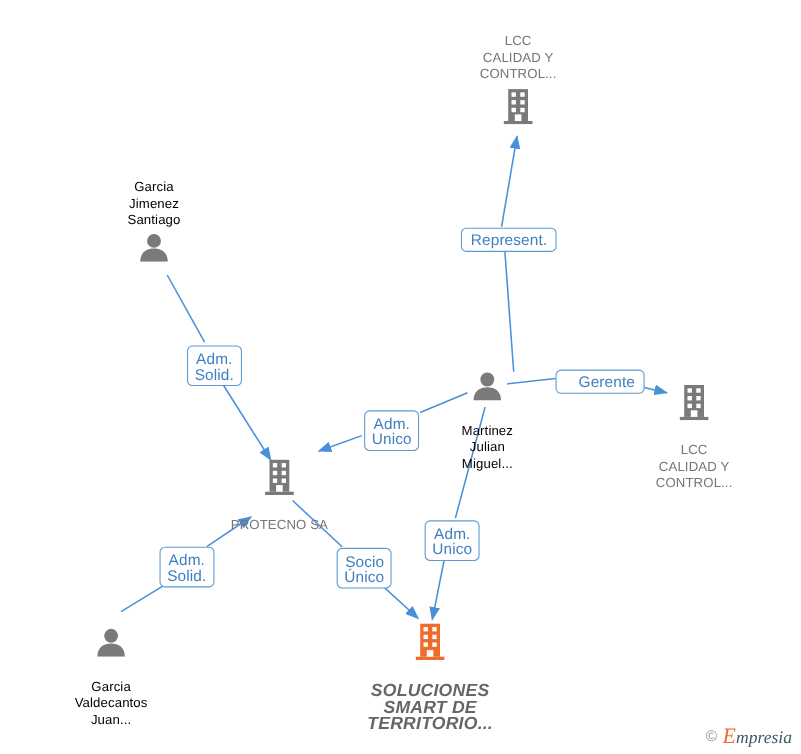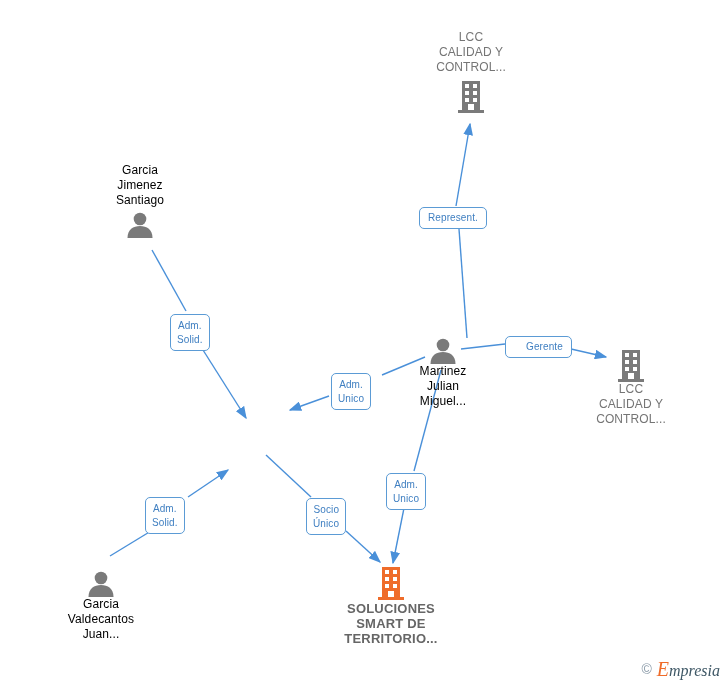--- a/index.html
+++ b/index.html
@@ -40,40 +40,41 @@
     color: #000000;
     letter-spacing: 0.1px;
     white-space: pre-line;
   }
   .node-label.company {
     color: #757575;
   }
   .node-label.highlight {
     font-weight: bold;
     color: #666666;
-    font-size: 13px;
+    font-size: 16px;
     letter-spacing: 0.2px;
+    font-style: italic;
   }
   .node-icon {
     display: block;
     margin: 0 auto;
     line-height: 0;
   }
   .node.label-above .node-label { margin-bottom: 4px; }
-  .node.label-below .node-label { margin-top: 0; }
+  .node.label-below .node-label { margin-top: 20px; }
 
   
   .edge-badge {
     position: absolute;
     box-sizing: border-box;
     background: #ffffff;
     border: 1px solid #5b9bd5;
     border-radius: 5px;
     color: #3f7fc1;
-    font-size: 10px;
+    font-size: 14px;
     line-height: 14px;
     text-align: center;
     padding: 4px 6px 3px 6px;
     white-space: pre-line;
     letter-spacing: 0.1px;
   }
   .edge-badge.one-line {
     padding: 3px 8px 3px 8px;
   }
 
@@ -207,20 +208,36 @@
         <rect x="9" y="19" width="4" height="4" fill="#ffffff"></rect>
         <rect x="17" y="19" width="4" height="4" fill="#ffffff"></rect>
         <rect x="12" y="25" width="6" height="6" fill="#ffffff"></rect>
       </svg>
     </span>
     <div class="node-label company">LCC
 CALIDAD Y
 CONTROL...</div>
   </div>
 
+  <div class="node label-below" style="left:254px; top:416px;">
+    <span class="node-icon">
+      <svg width="30" height="34" viewBox="0 0 30 34" xmlns="http://www.w3.org/2000/svg">
+        <rect x="6" y="2" width="18" height="29" fill="#7a7a7a"></rect>
+        <rect x="2" y="31" width="26" height="3" fill="#7a7a7a"></rect>
+        <rect x="9" y="5" width="4" height="4" fill="#ffffff"></rect>
+        <rect x="17" y="5" width="4" height="4" fill="#ffffff"></rect>
+        <rect x="9" y="12" width="4" height="4" fill="#ffffff"></rect>
+        <rect x="17" y="12" width="4" height="4" fill="#ffffff"></rect>
+        <rect x="9" y="19" width="4" height="4" fill="#ffffff"></rect>
+        <rect x="17" y="19" width="4" height="4" fill="#ffffff"></rect>
+        <rect x="12" y="25" width="6" height="6" fill="#ffffff"></rect>
+      </svg>
+    </span>
+    <div class="node-label company">PROTECNO SA</div>
+  </div>
 
   <div class="node label-below" style="left:101px; top:571px;">
     <span class="node-icon">
       <svg width="32" height="26" viewBox="0 0 32 26" xmlns="http://www.w3.org/2000/svg">
         <circle cx="16" cy="7" r="6.3" fill="#7a7a7a"></circle>
         <path d="M3.5 26 C3.5 17.5 9.2 14 16 14 C22.8 14 28.5 17.5 28.5 26 Z" fill="#7a7a7a"></path>
       </svg>
     </span>
     <div class="node-label">Garcia
 Valdecantos

